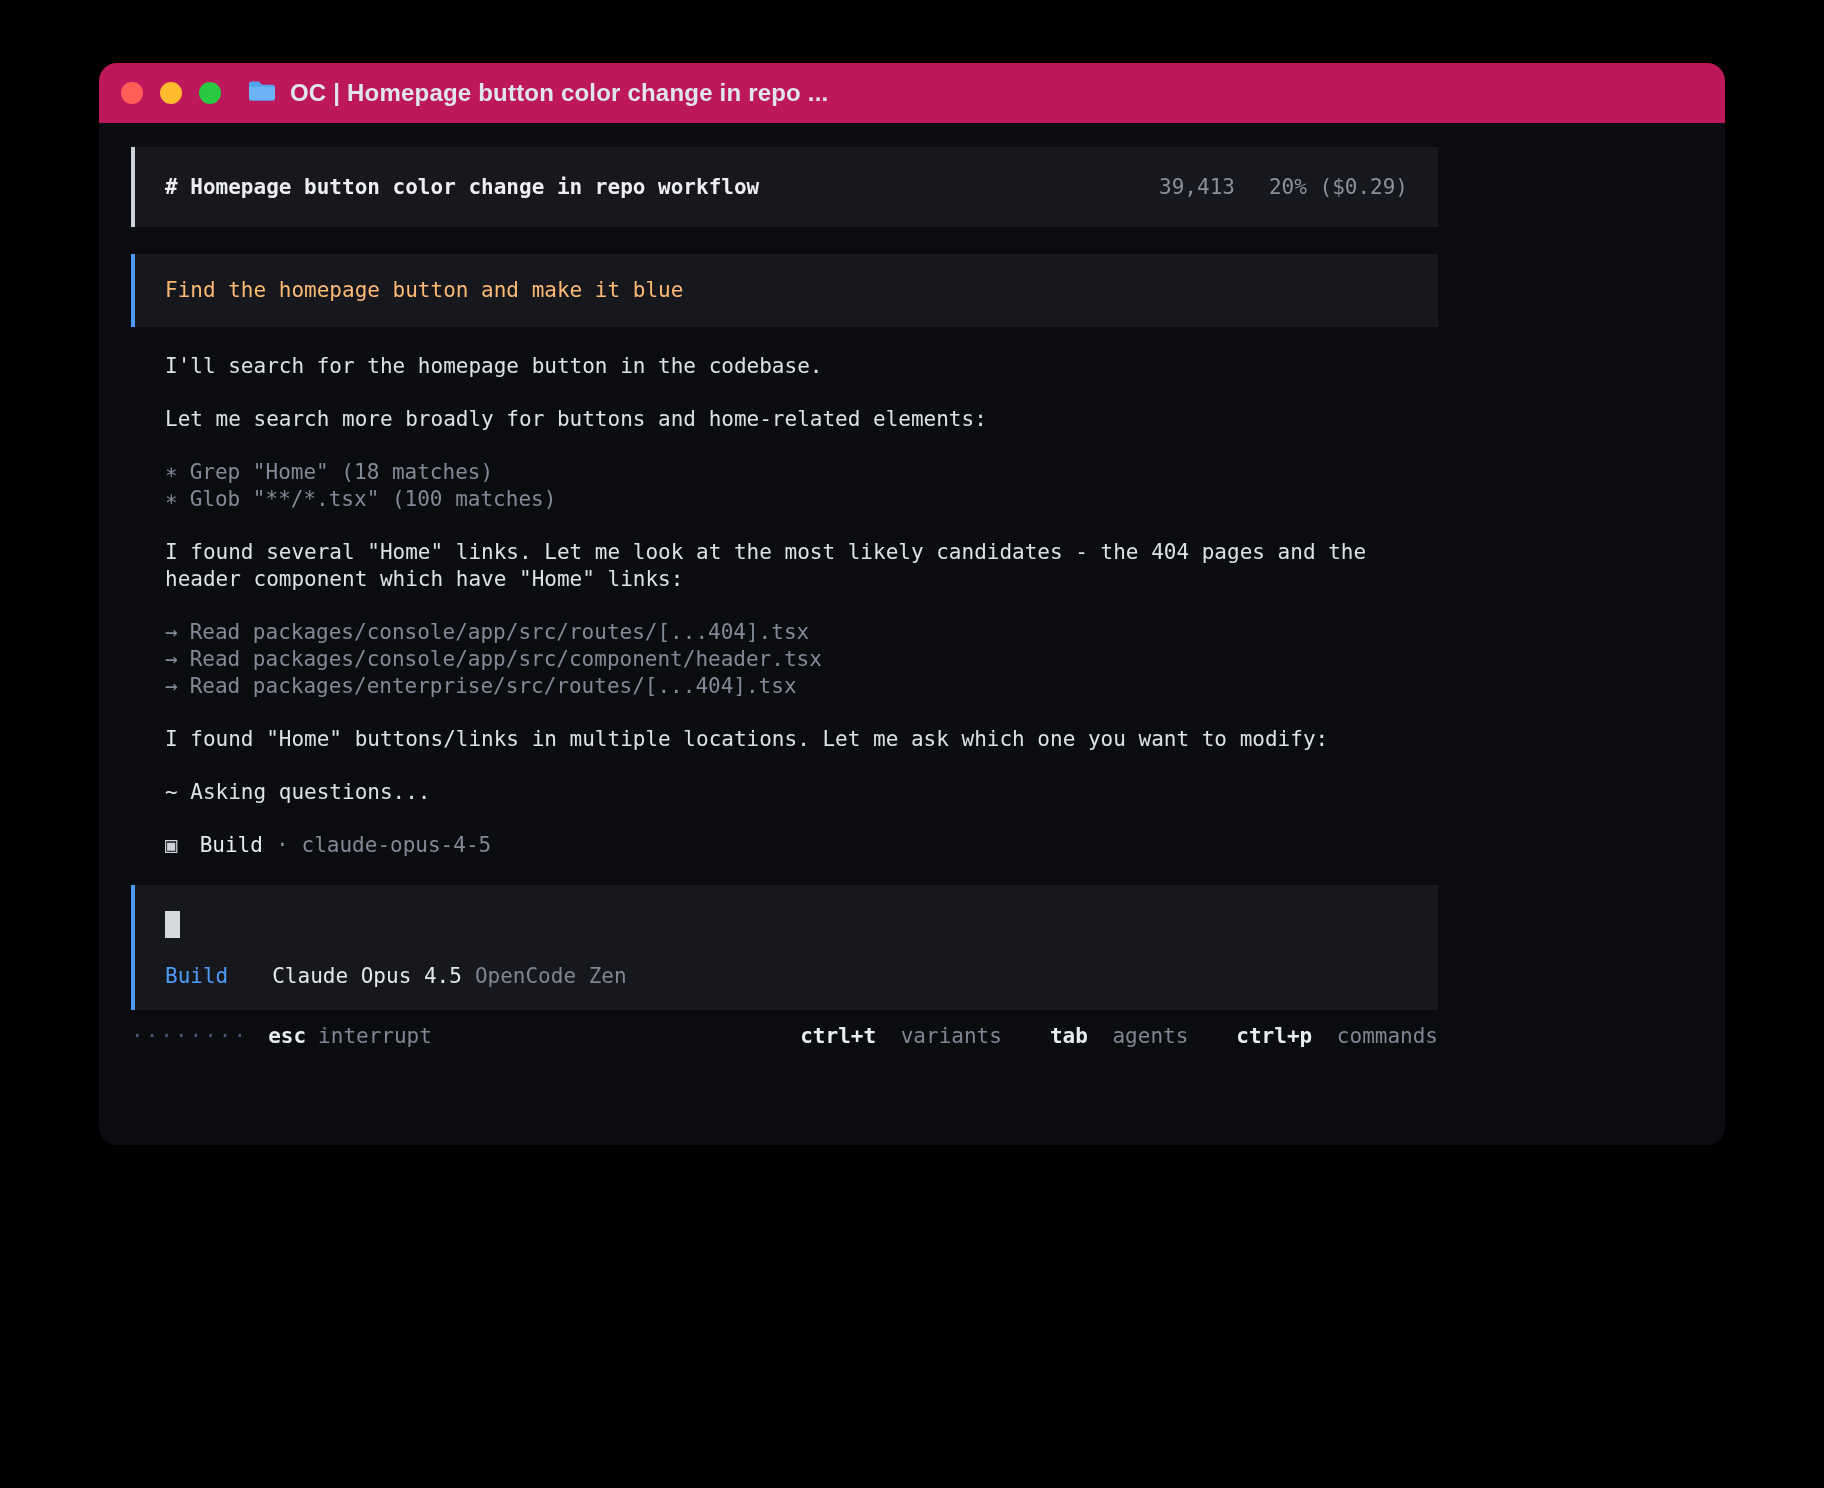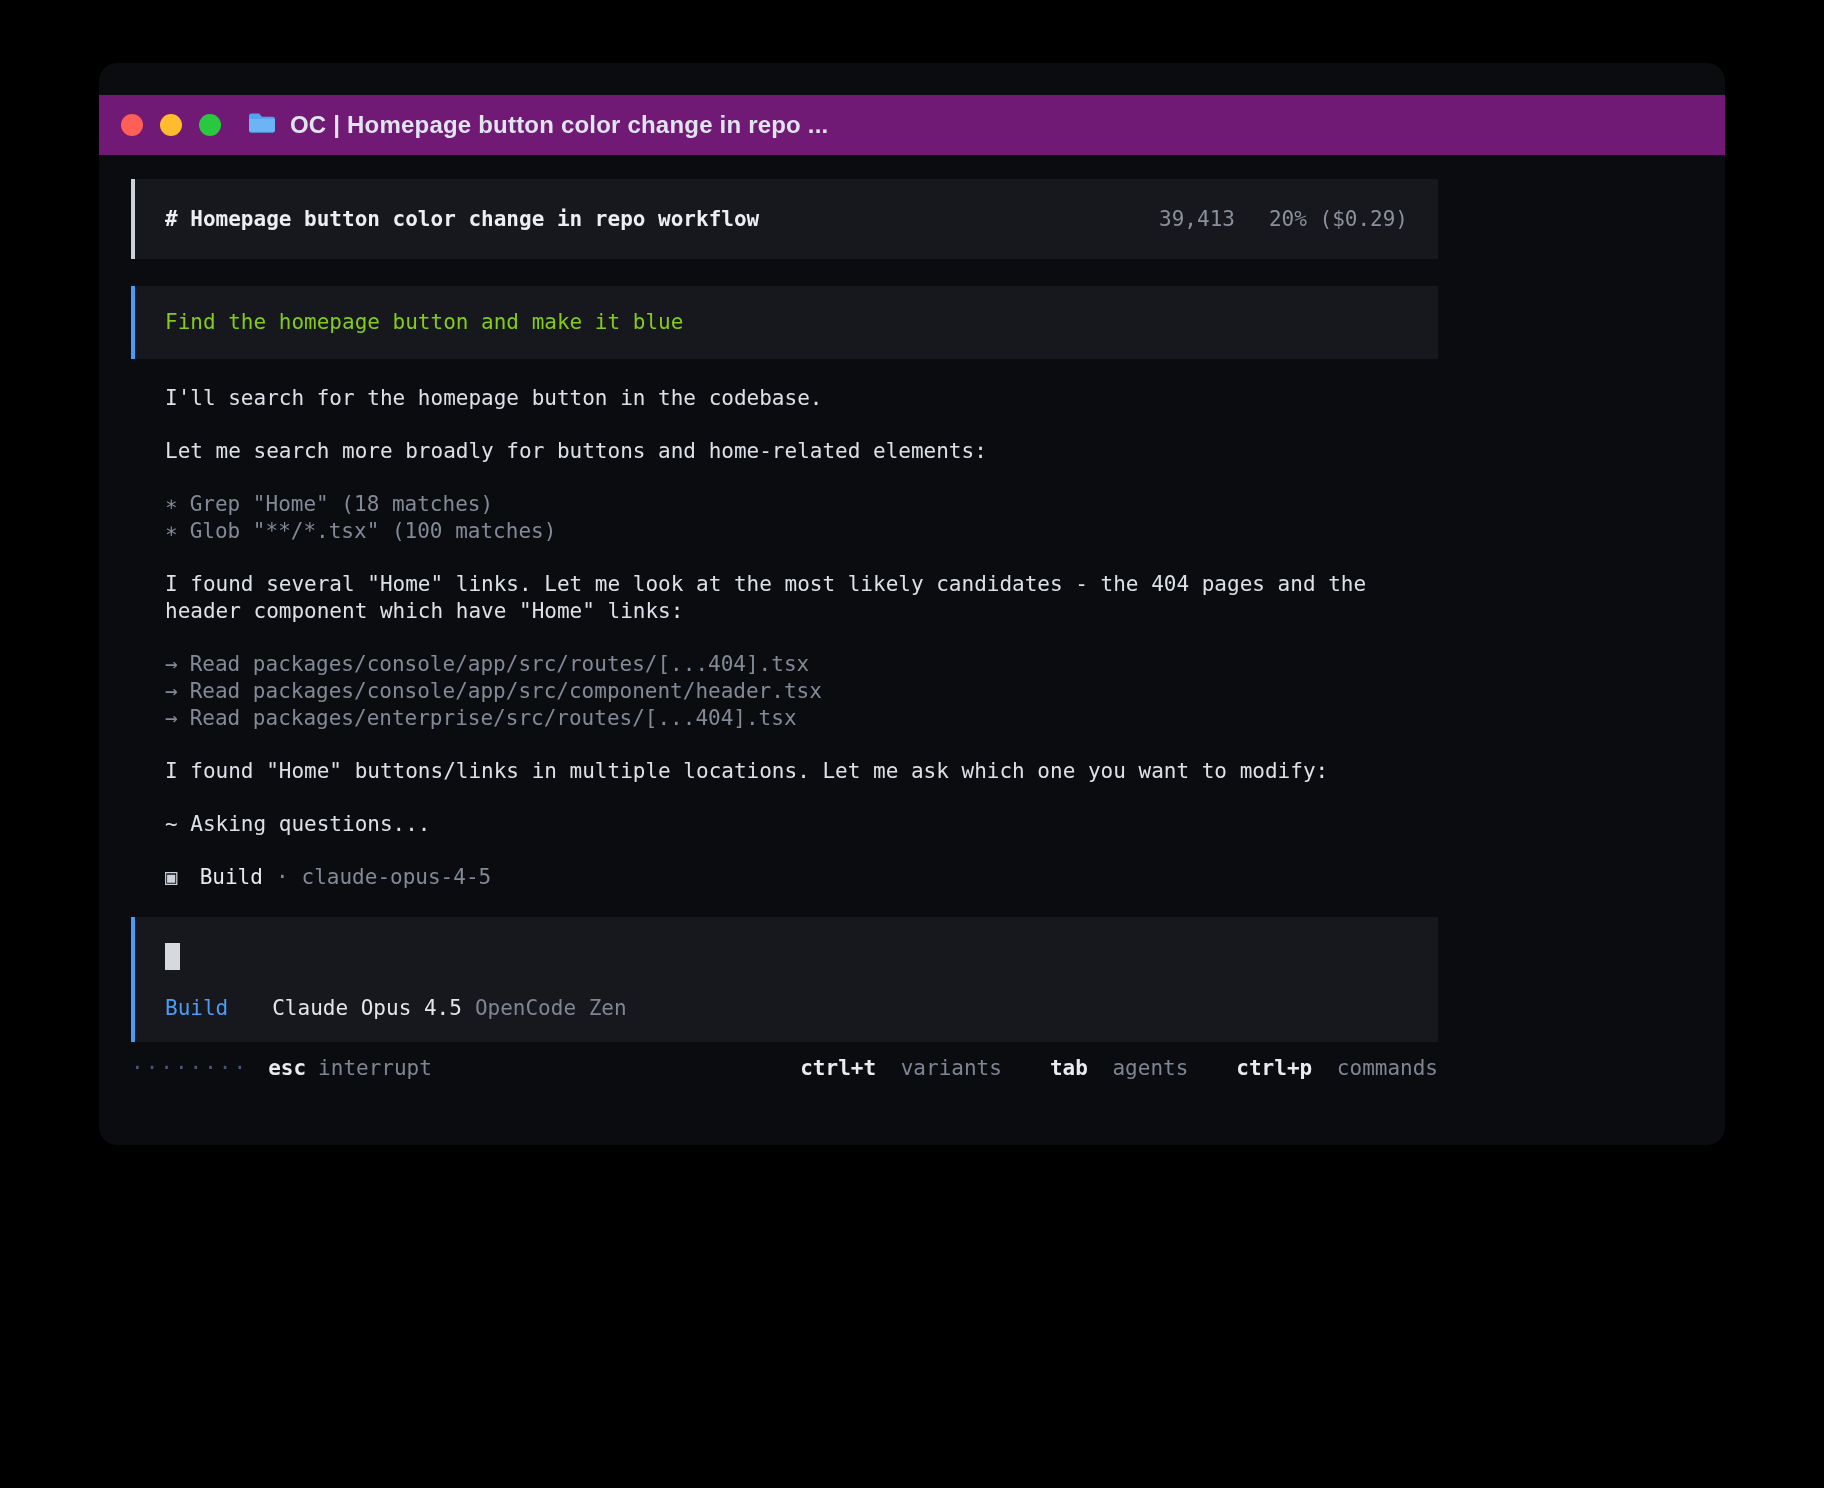--- a/index.html
+++ b/index.html
@@ -2,39 +2,39 @@
 <html><head>
 <meta charset="utf-8">
 <style>
   * { margin:0; padding:0; box-sizing:border-box; }
   html,body { background:#000; }
   .stage { position:relative; width:1824px; height:1488px; background:#000;
            font-family:"DejaVu Sans Mono", monospace; overflow:hidden; }
   .window { position:absolute; left:99px; top:63px; width:1626px; height:1082px;
             border-radius:18px; background:#0b0c10; overflow:hidden;
             box-shadow:0 20px 60px rgba(0,0,0,0.8); }
-  .titlebar { height:60px; background:#701a75; display:flex; align-items:center; padding:16px 22px;margin-top:32px; }
+  .titlebar { height:60px; background:#be185d; display:flex; align-items:center; padding:16px 22px; }
   .traffic { display:flex; gap:17px; }
   .light { width:22px; height:22px; border-radius:50%; display:inline-block; }
   .light.red { background:#ff5f57; }
   .light.yellow { background:#febc2e; }
   .light.green { background:#28c840; }
   .title-wrap { display:flex; align-items:center; gap:13px; margin-left:26px; }
   .title-text { font-family:"Liberation Sans", sans-serif; font-weight:700; font-size:24px;
                 color:#dfe4ef; letter-spacing:0.2px; }
 
   .content { margin-left:32px; width:1307px; padding-top:24px;
              font-size:21px; line-height:27px; color:#dde1e7; }
   .block { background:#17181d; }
   .header-block { border-left:4px solid #ced3db; height:80px; display:flex;
                   align-items:center; justify-content:space-between; padding:0 30px; }
   .header-title { font-weight:700; color:#eceef2; }
   .header-stats { color:#8a909c; display:flex; gap:34px; }
   .user-block { margin-top:27px; border-left:4px solid #4c9bf5; height:73px;
-                display:flex; align-items:center; padding:0 30px; color:#84cc16; }
+                display:flex; align-items:center; padding:0 30px; color:#fdba74; }
   .para { margin:26px 0 0 34px; max-width:1220px; color:#dde1e7; }
   .tools { margin:26px 0 0 34px; color:#828a97; }
   .tool-line { white-space:nowrap; }
   .tool-text { margin-left:12px; }
   .agent-line { margin:26px 0 0 34px; display:flex; align-items:baseline; }
   .agent-icon { color:#cdd2da; }
   .agent-name { color:#e6e9ee; margin-left:22px; }
   .agent-sep { color:#828a97; margin-left:13px; }
   .agent-model { color:#828a97; margin-left:13px; }
 

